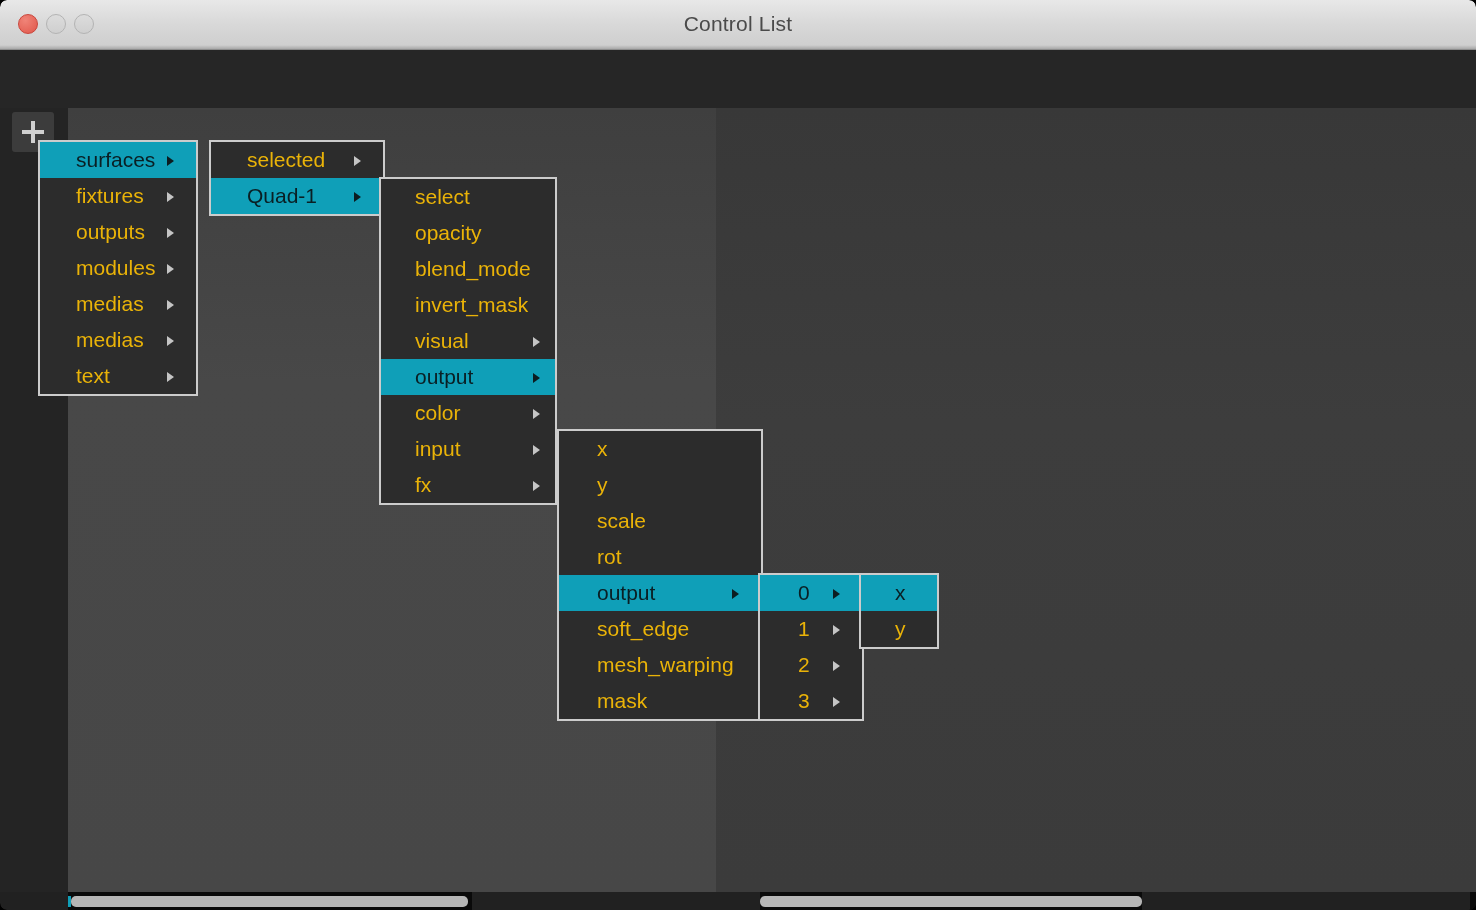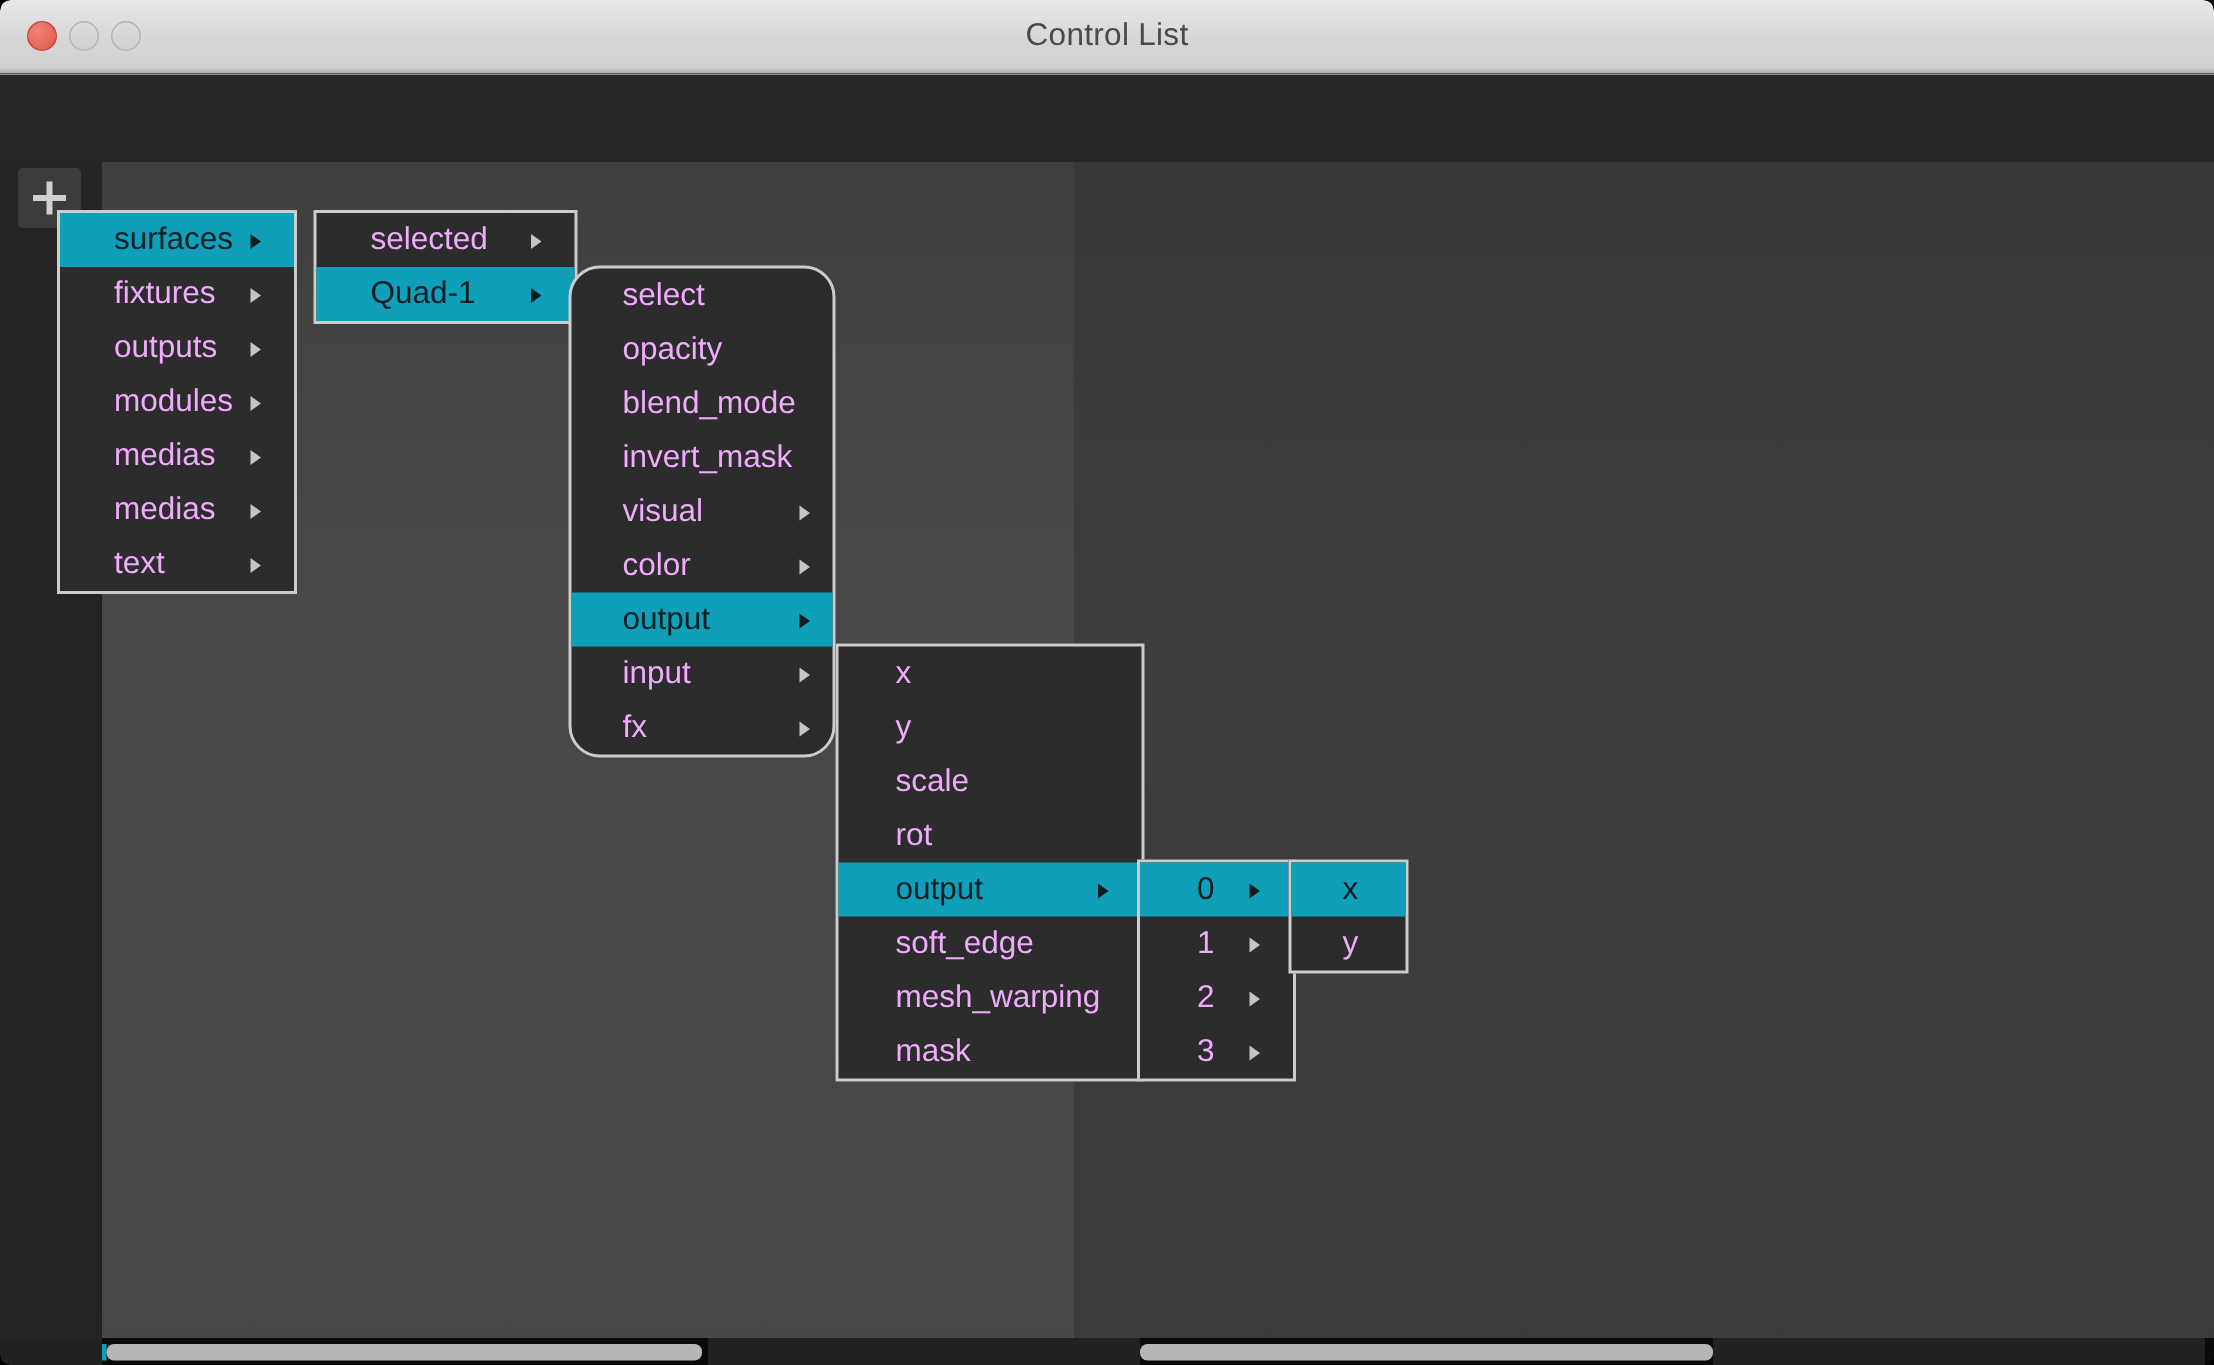--- a/index.html
+++ b/index.html
@@ -185,21 +185,21 @@
   .menu {
     position: absolute;
     background: #2c2c2c;
     border: 2px solid #cccccc;
     z-index: 20;
   }
   .mi {
     position: relative;
     height: 36px;
     line-height: 36px;
-    color: #f0abfc;
+    color: #eab308;
     font-size: 21px;
     white-space: nowrap;
     cursor: default;
     user-select: none;
   }
   .mi .mi-label { position: absolute; }
   .mi.sel {
     background: #0f9fb8;
     color: #0a1f24;
   }
@@ -217,21 +217,21 @@
   #menu-root { left: 38px; top: 140px; width: 160px; padding: 0; }
   #menu-root .mi .mi-label { left: 36px; }
   #menu-root .mi .arrow { right: 22px; }
 
   
   #menu-surfaces { left: 209px; top: 140px; width: 176px; }
   #menu-surfaces .mi .mi-label { left: 36px; }
   #menu-surfaces .mi .arrow { right: 22px; }
 
   
-  #menu-quad { left: 379px; top: 177px; width: 178px; border-radius: 21px; }
+  #menu-quad { left: 379px; top: 177px; width: 178px; }
   #menu-quad .mi .mi-label { left: 34px; }
   #menu-quad .mi .arrow { right: 15px; }
 
   
   #menu-output { left: 557px; top: 429px; width: 206px; }
   #menu-output .mi .mi-label { left: 38px; }
   #menu-output .mi .arrow { right: 22px; }
 
   
   #menu-handles { left: 758px; top: 573px; width: 106px; }
@@ -347,84 +347,84 @@
       <div class="mi">
         <span class="mi-label">blend_mode</span>
       </div>
       <div class="mi">
         <span class="mi-label">invert_mask</span>
       </div>
       <div class="mi">
         <span class="mi-label">visual</span>
         <span class="arrow"></span>
       </div>
+      <div class="mi sel">
+        <span class="mi-label">output</span>
+        <span class="arrow"></span>
+      </div>
       <div class="mi">
         <span class="mi-label">color</span>
         <span class="arrow"></span>
       </div>
+      <div class="mi">
+        <span class="mi-label">input</span>
+        <span class="arrow"></span>
+      </div>
+      <div class="mi">
+        <span class="mi-label">fx</span>
+        <span class="arrow"></span>
+      </div>
+    </div>
+  <div class="menu" id="menu-output">
+      <div class="mi">
+        <span class="mi-label">x</span>
+      </div>
+      <div class="mi">
+        <span class="mi-label">y</span>
+      </div>
+      <div class="mi">
+        <span class="mi-label">scale</span>
+      </div>
+      <div class="mi">
+        <span class="mi-label">rot</span>
+      </div>
       <div class="mi sel">
         <span class="mi-label">output</span>
         <span class="arrow"></span>
       </div>
       <div class="mi">
-        <span class="mi-label">input</span>
-        <span class="arrow"></span>
-      </div>
-      <div class="mi">
-        <span class="mi-label">fx</span>
-        <span class="arrow"></span>
-      </div>
-    </div>
-  <div class="menu" id="menu-output">
-      <div class="mi">
+        <span class="mi-label">soft_edge</span>
+      </div>
+      <div class="mi">
+        <span class="mi-label">mesh_warping</span>
+      </div>
+      <div class="mi">
+        <span class="mi-label">mask</span>
+      </div>
+    </div>
+  <div class="menu" id="menu-handles">
+      <div class="mi sel">
+        <span class="mi-label">0</span>
+        <span class="arrow"></span>
+      </div>
+      <div class="mi">
+        <span class="mi-label">1</span>
+        <span class="arrow"></span>
+      </div>
+      <div class="mi">
+        <span class="mi-label">2</span>
+        <span class="arrow"></span>
+      </div>
+      <div class="mi">
+        <span class="mi-label">3</span>
+        <span class="arrow"></span>
+      </div>
+    </div>
+  <div class="menu" id="menu-xy">
+      <div class="mi sel">
         <span class="mi-label">x</span>
       </div>
       <div class="mi">
         <span class="mi-label">y</span>
       </div>
-      <div class="mi">
-        <span class="mi-label">scale</span>
-      </div>
-      <div class="mi">
-        <span class="mi-label">rot</span>
-      </div>
-      <div class="mi sel">
-        <span class="mi-label">output</span>
-        <span class="arrow"></span>
-      </div>
-      <div class="mi">
-        <span class="mi-label">soft_edge</span>
-      </div>
-      <div class="mi">
-        <span class="mi-label">mesh_warping</span>
-      </div>
-      <div class="mi">
-        <span class="mi-label">mask</span>
-      </div>
-    </div>
-  <div class="menu" id="menu-handles">
-      <div class="mi sel">
-        <span class="mi-label">0</span>
-        <span class="arrow"></span>
-      </div>
-      <div class="mi">
-        <span class="mi-label">1</span>
-        <span class="arrow"></span>
-      </div>
-      <div class="mi">
-        <span class="mi-label">2</span>
-        <span class="arrow"></span>
-      </div>
-      <div class="mi">
-        <span class="mi-label">3</span>
-        <span class="arrow"></span>
-      </div>
-    </div>
-  <div class="menu" id="menu-xy">
-      <div class="mi sel">
-        <span class="mi-label">x</span>
-      </div>
-      <div class="mi">
-        <span class="mi-label">y</span>
-      </div>
     </div>
 
 </div>
 
 </body></html>

